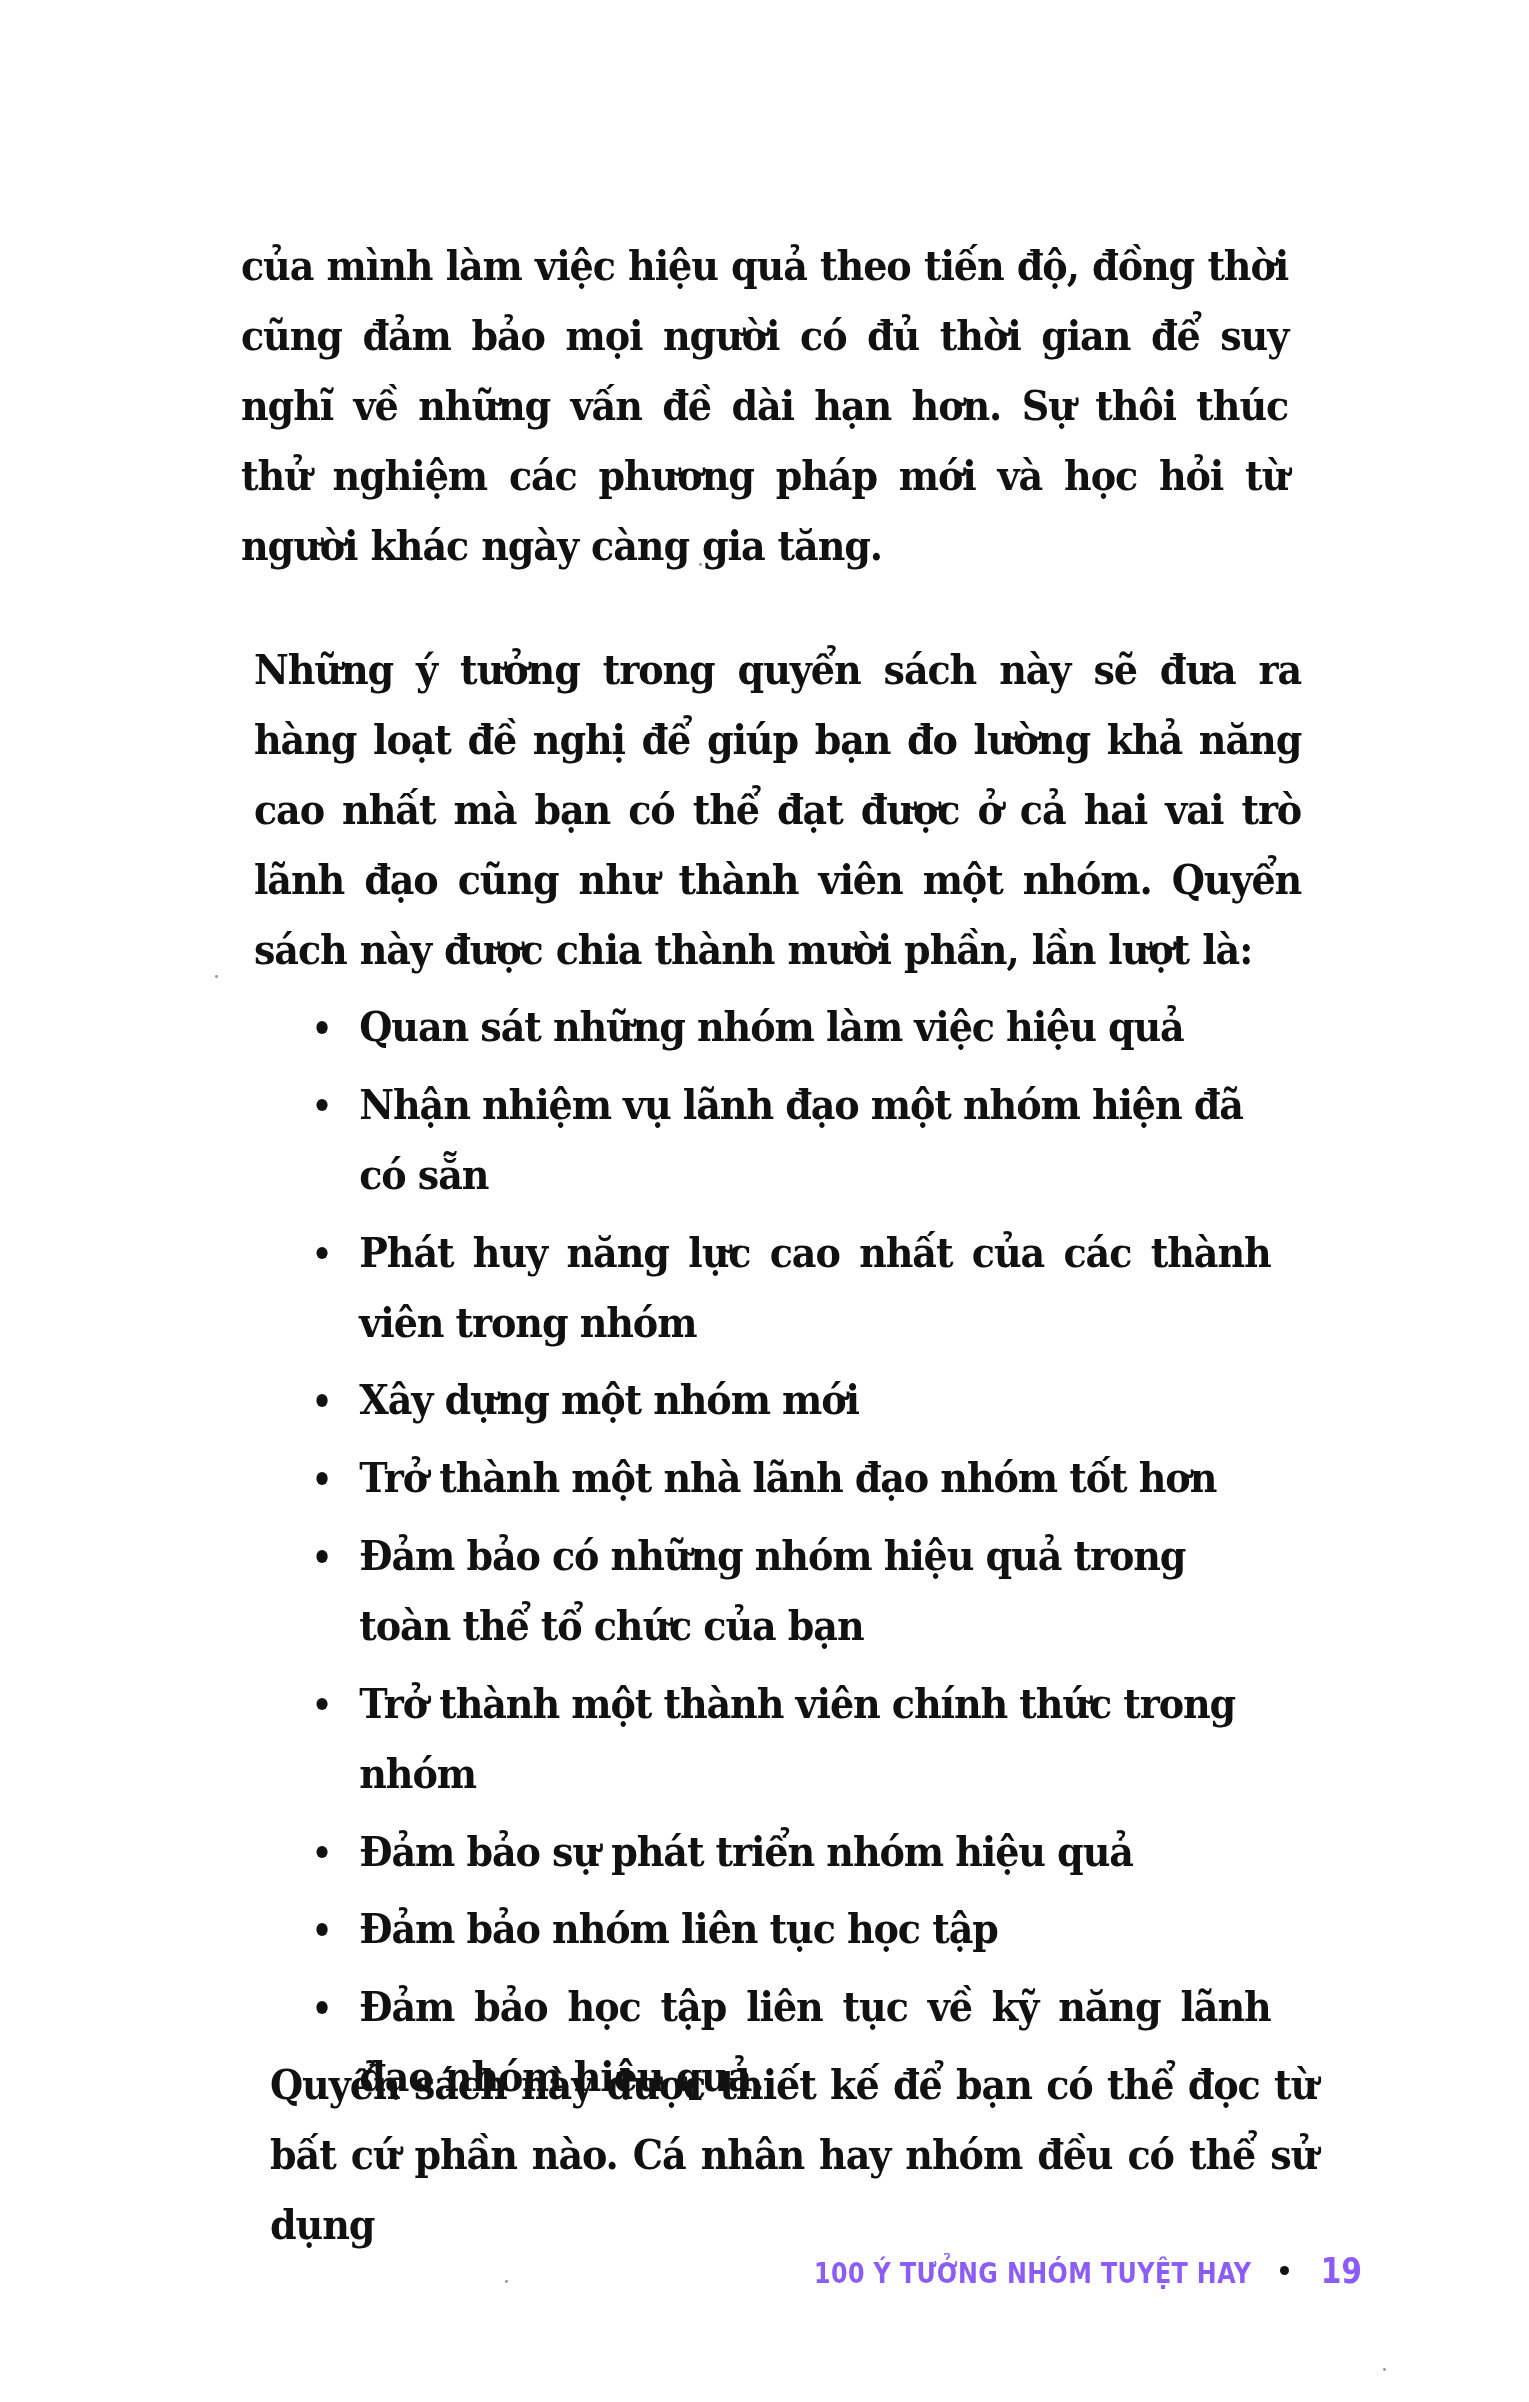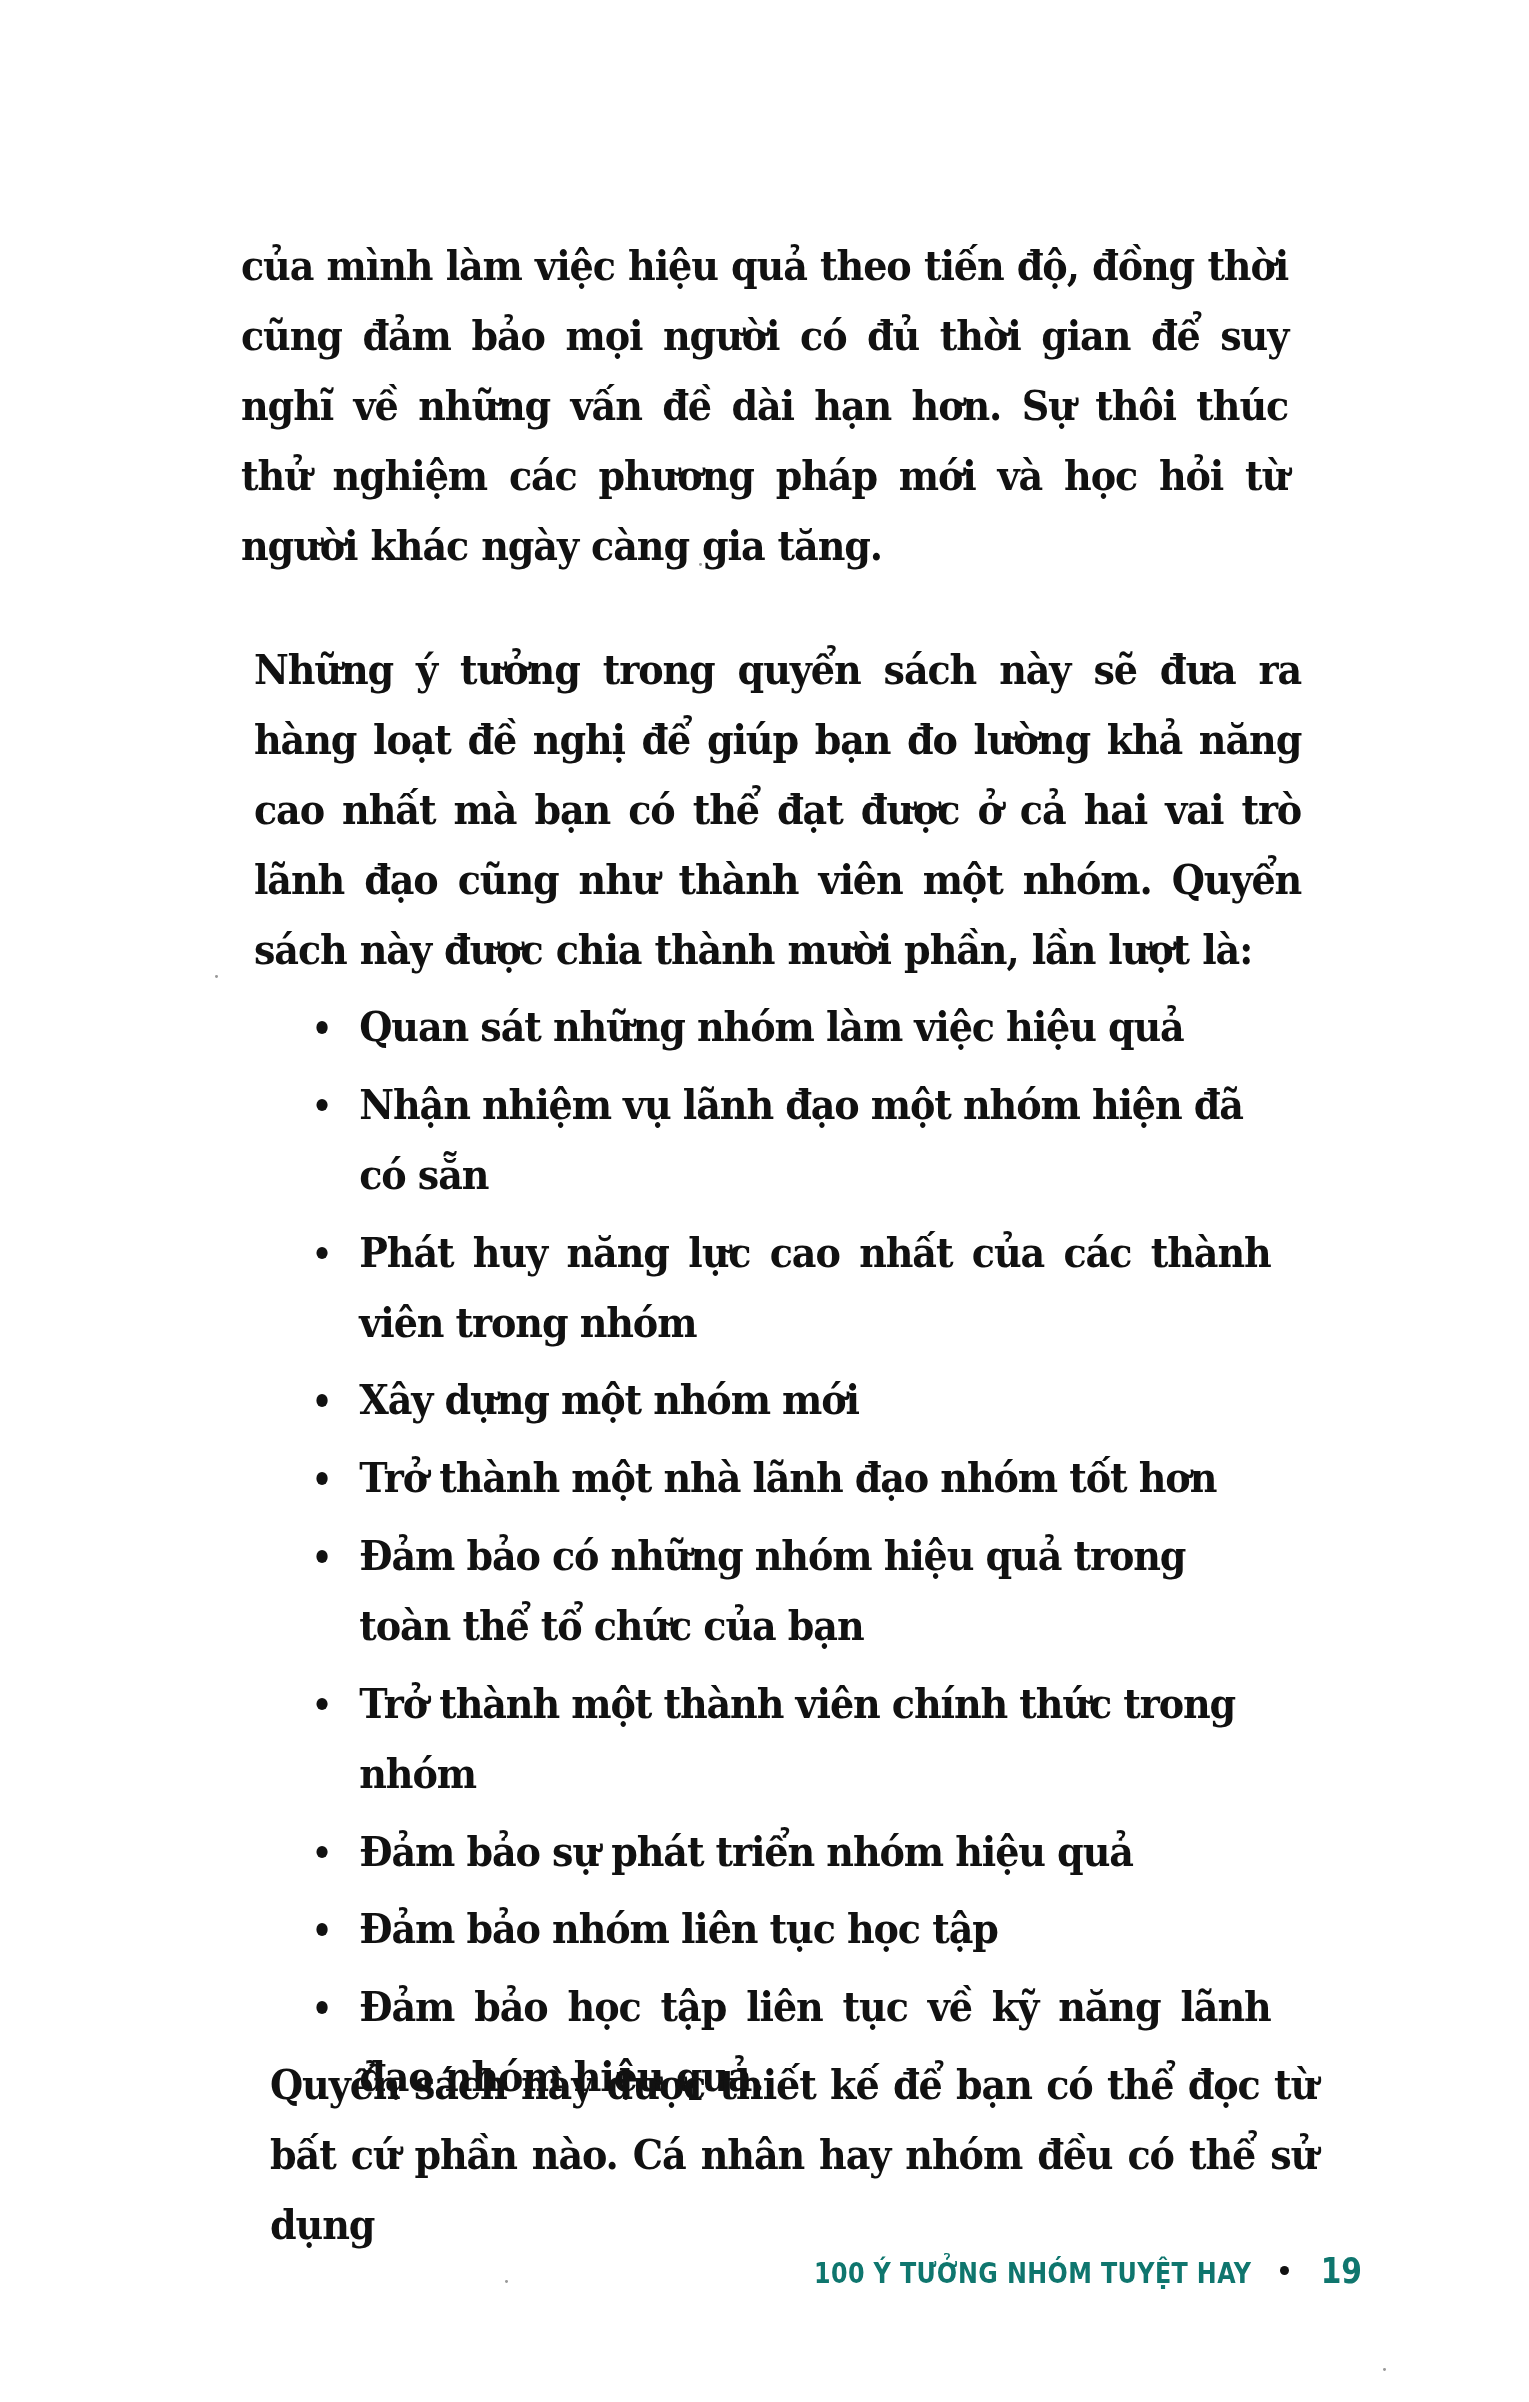--- a/index.html
+++ b/index.html
@@ -69,21 +69,21 @@
       background: #111111;
     }
     .footer {
       position: absolute;
       top: 2251px;
       right: 163px;
       display: flex;
       align-items: baseline;
       gap: 28px;
       font-family: "DejaVu Sans", "Liberation Sans", sans-serif;
-      color: #0f766e;
+      color: #8b5cf6;
     }
     .footer .running-title {
       font-size: 29px;
       font-weight: 600;
       letter-spacing: 0.5px;
       transform: scaleX(0.82);
       transform-origin: right center;
       display: inline-block;
     }
     .footer .sep-dot {

